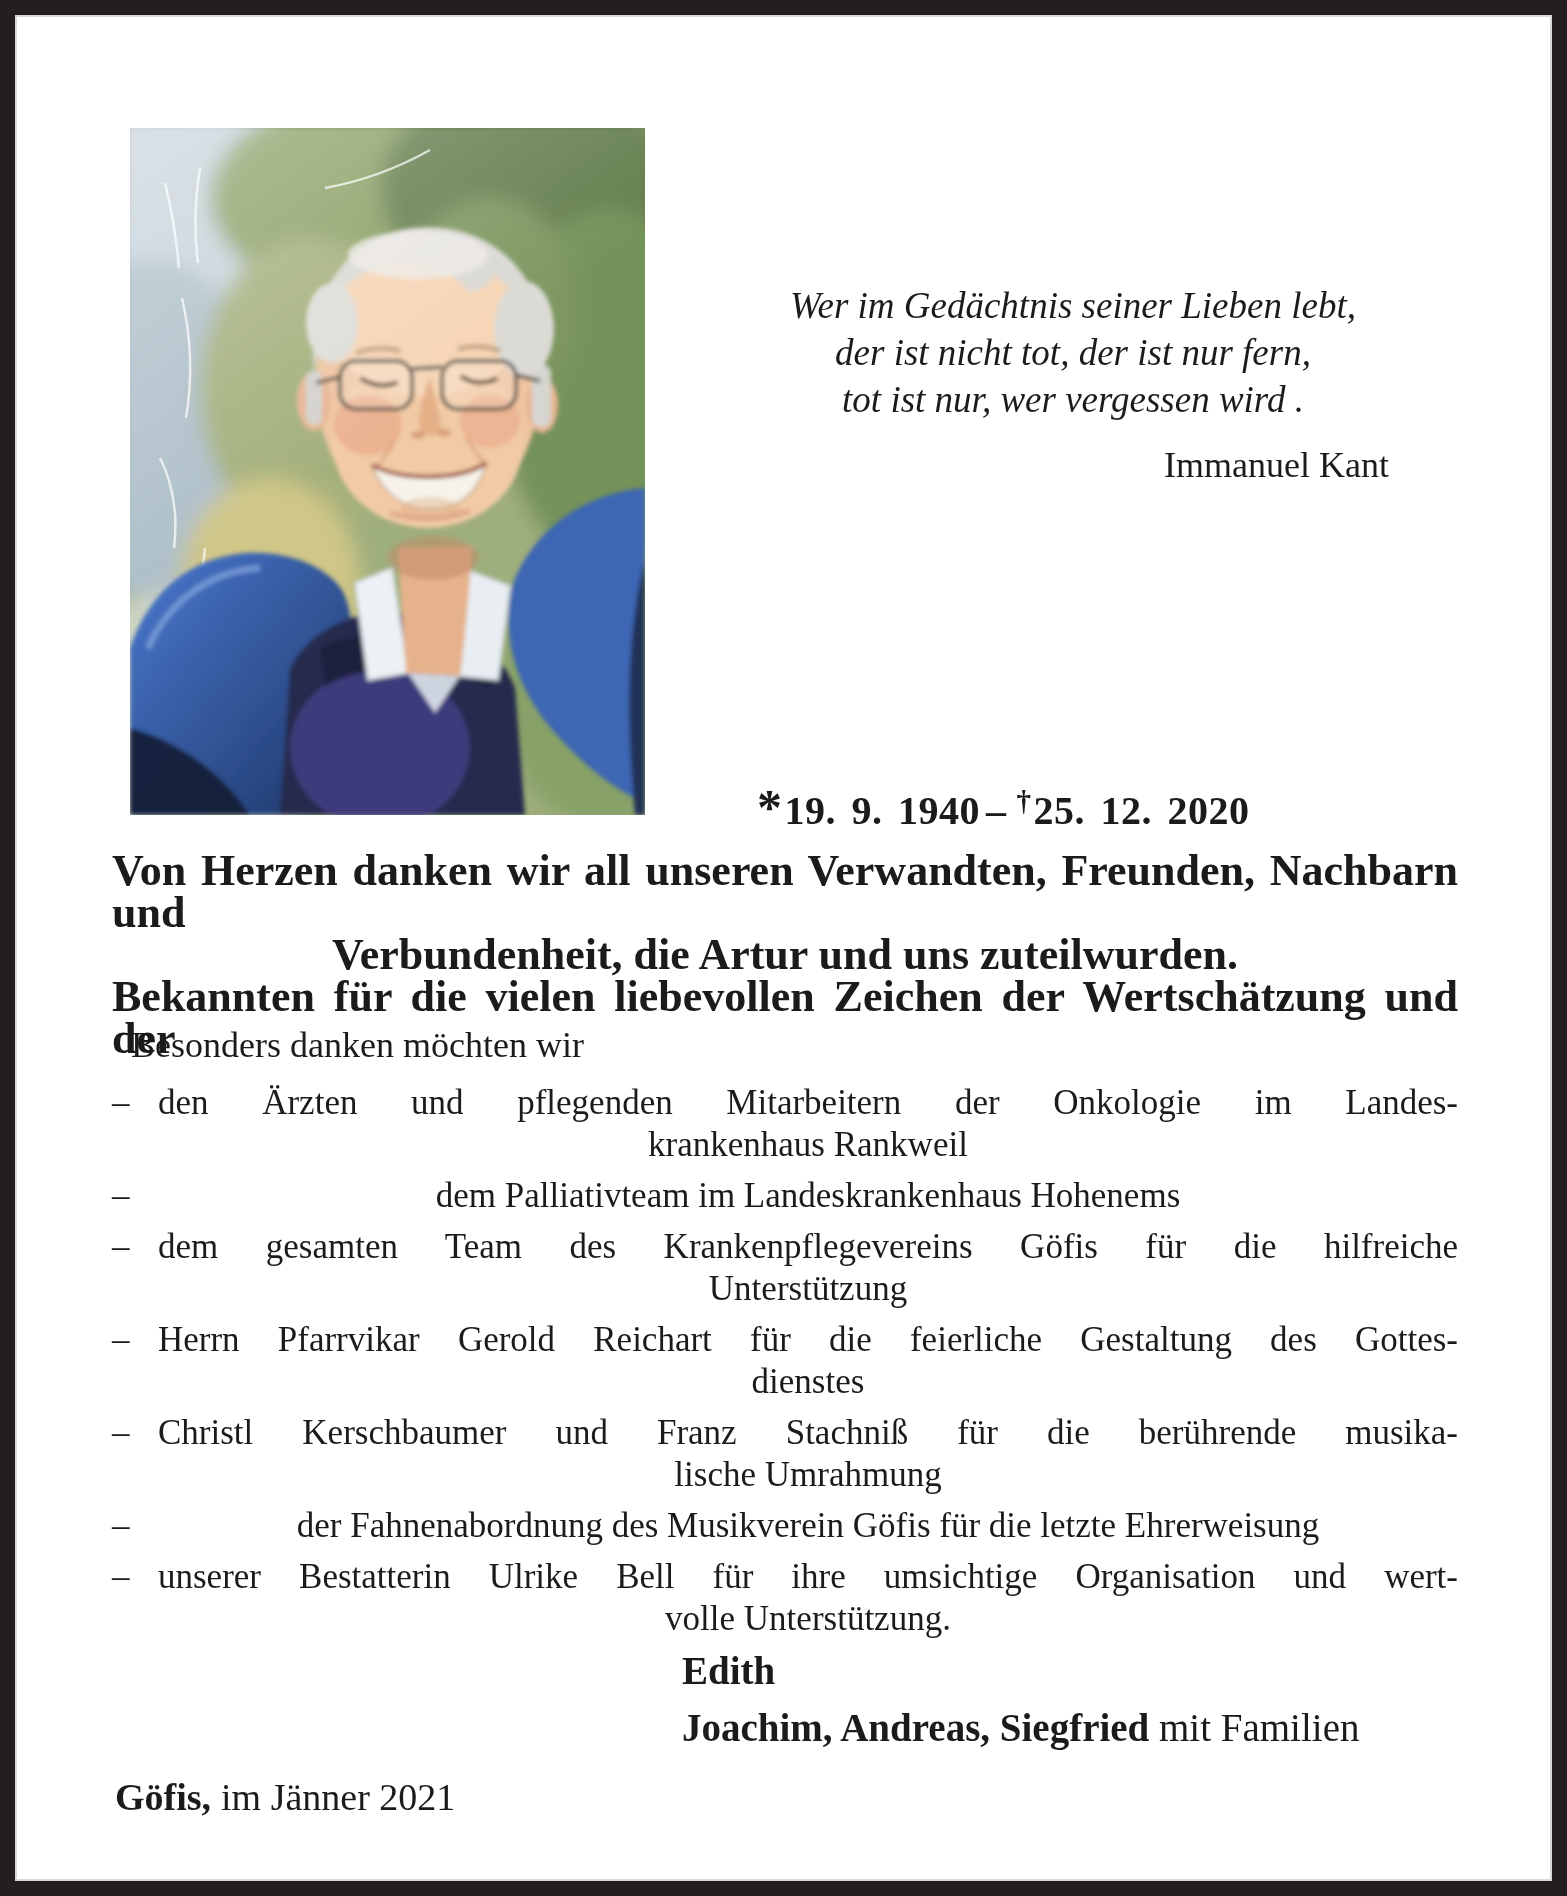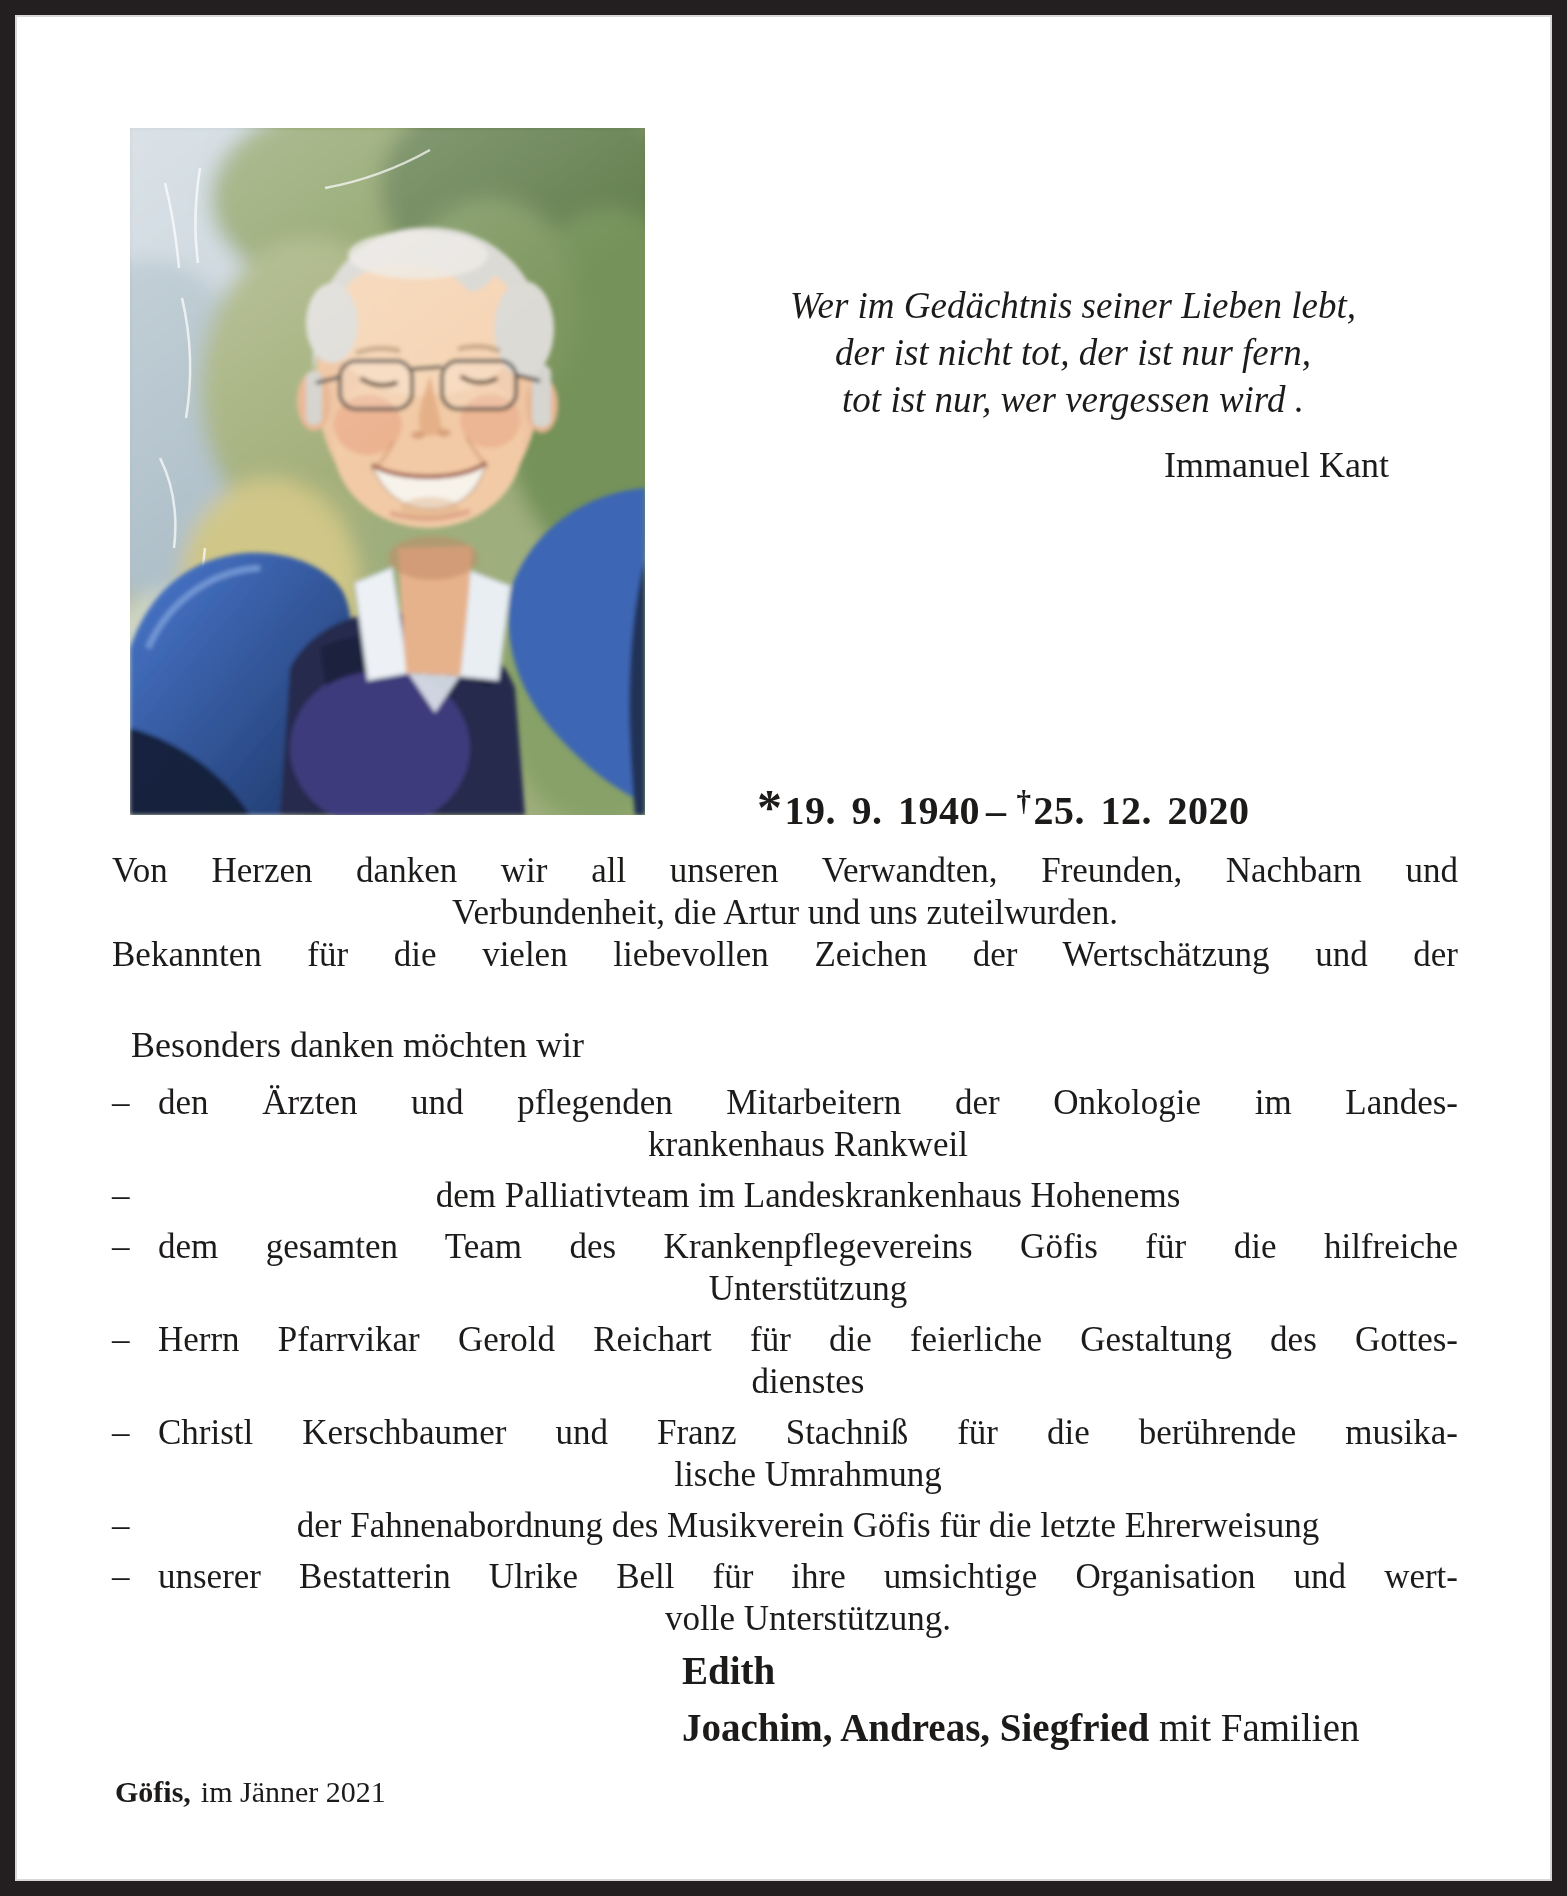--- a/index.html
+++ b/index.html
@@ -36,21 +36,21 @@
   .dates {
     position:absolute; left:757px; top:778px;
     font-size:40px; font-weight:700; letter-spacing:0.5px; word-spacing:5px; white-space:nowrap;
   }
   .dates .star { font-size:50px; margin-right:2px; }
   .dates .dagger { font-size:29px; vertical-align:13px; margin-right:2px; }
   .dates .sep { margin:0 10px 0 6px; }
 
   .message {
     position:absolute; left:112px; top:850px; width:1346px;
-    font-size:35px; line-height:42px;
+    font-size:44px; line-height:42px;font-weight:bold;
   }
   .intro {
     position:absolute; left:112px; top:1024px; width:1346px;
     font-size:36px;
     margin-left:19px;
   }
   .thanks-list {
     position:absolute; left:112px; top:1082px; width:1346px;
     font-size:35px; line-height:42px;
   }
@@ -62,21 +62,21 @@
   .line.just { text-align:justify; text-align-last:justify; }
 
   .signature {
     position:absolute; left:682px; top:1642px; width:790px;
     font-size:39px; line-height:57px;
   }
   .sig-bold { font-weight:700; }
 
   .footer {
     position:absolute; left:115px; top:1775px;
-    font-size:30px; white-space:nowrap;
+    font-size:38px; white-space:nowrap;
   }
   .footer-place { font-weight:700; margin-right:10px; }
 </style>
 </head>
 <body>
 
 <div class="page">
 
   <div class="photo">
     <svg viewBox="0 0 515 687" preserveAspectRatio="none">

